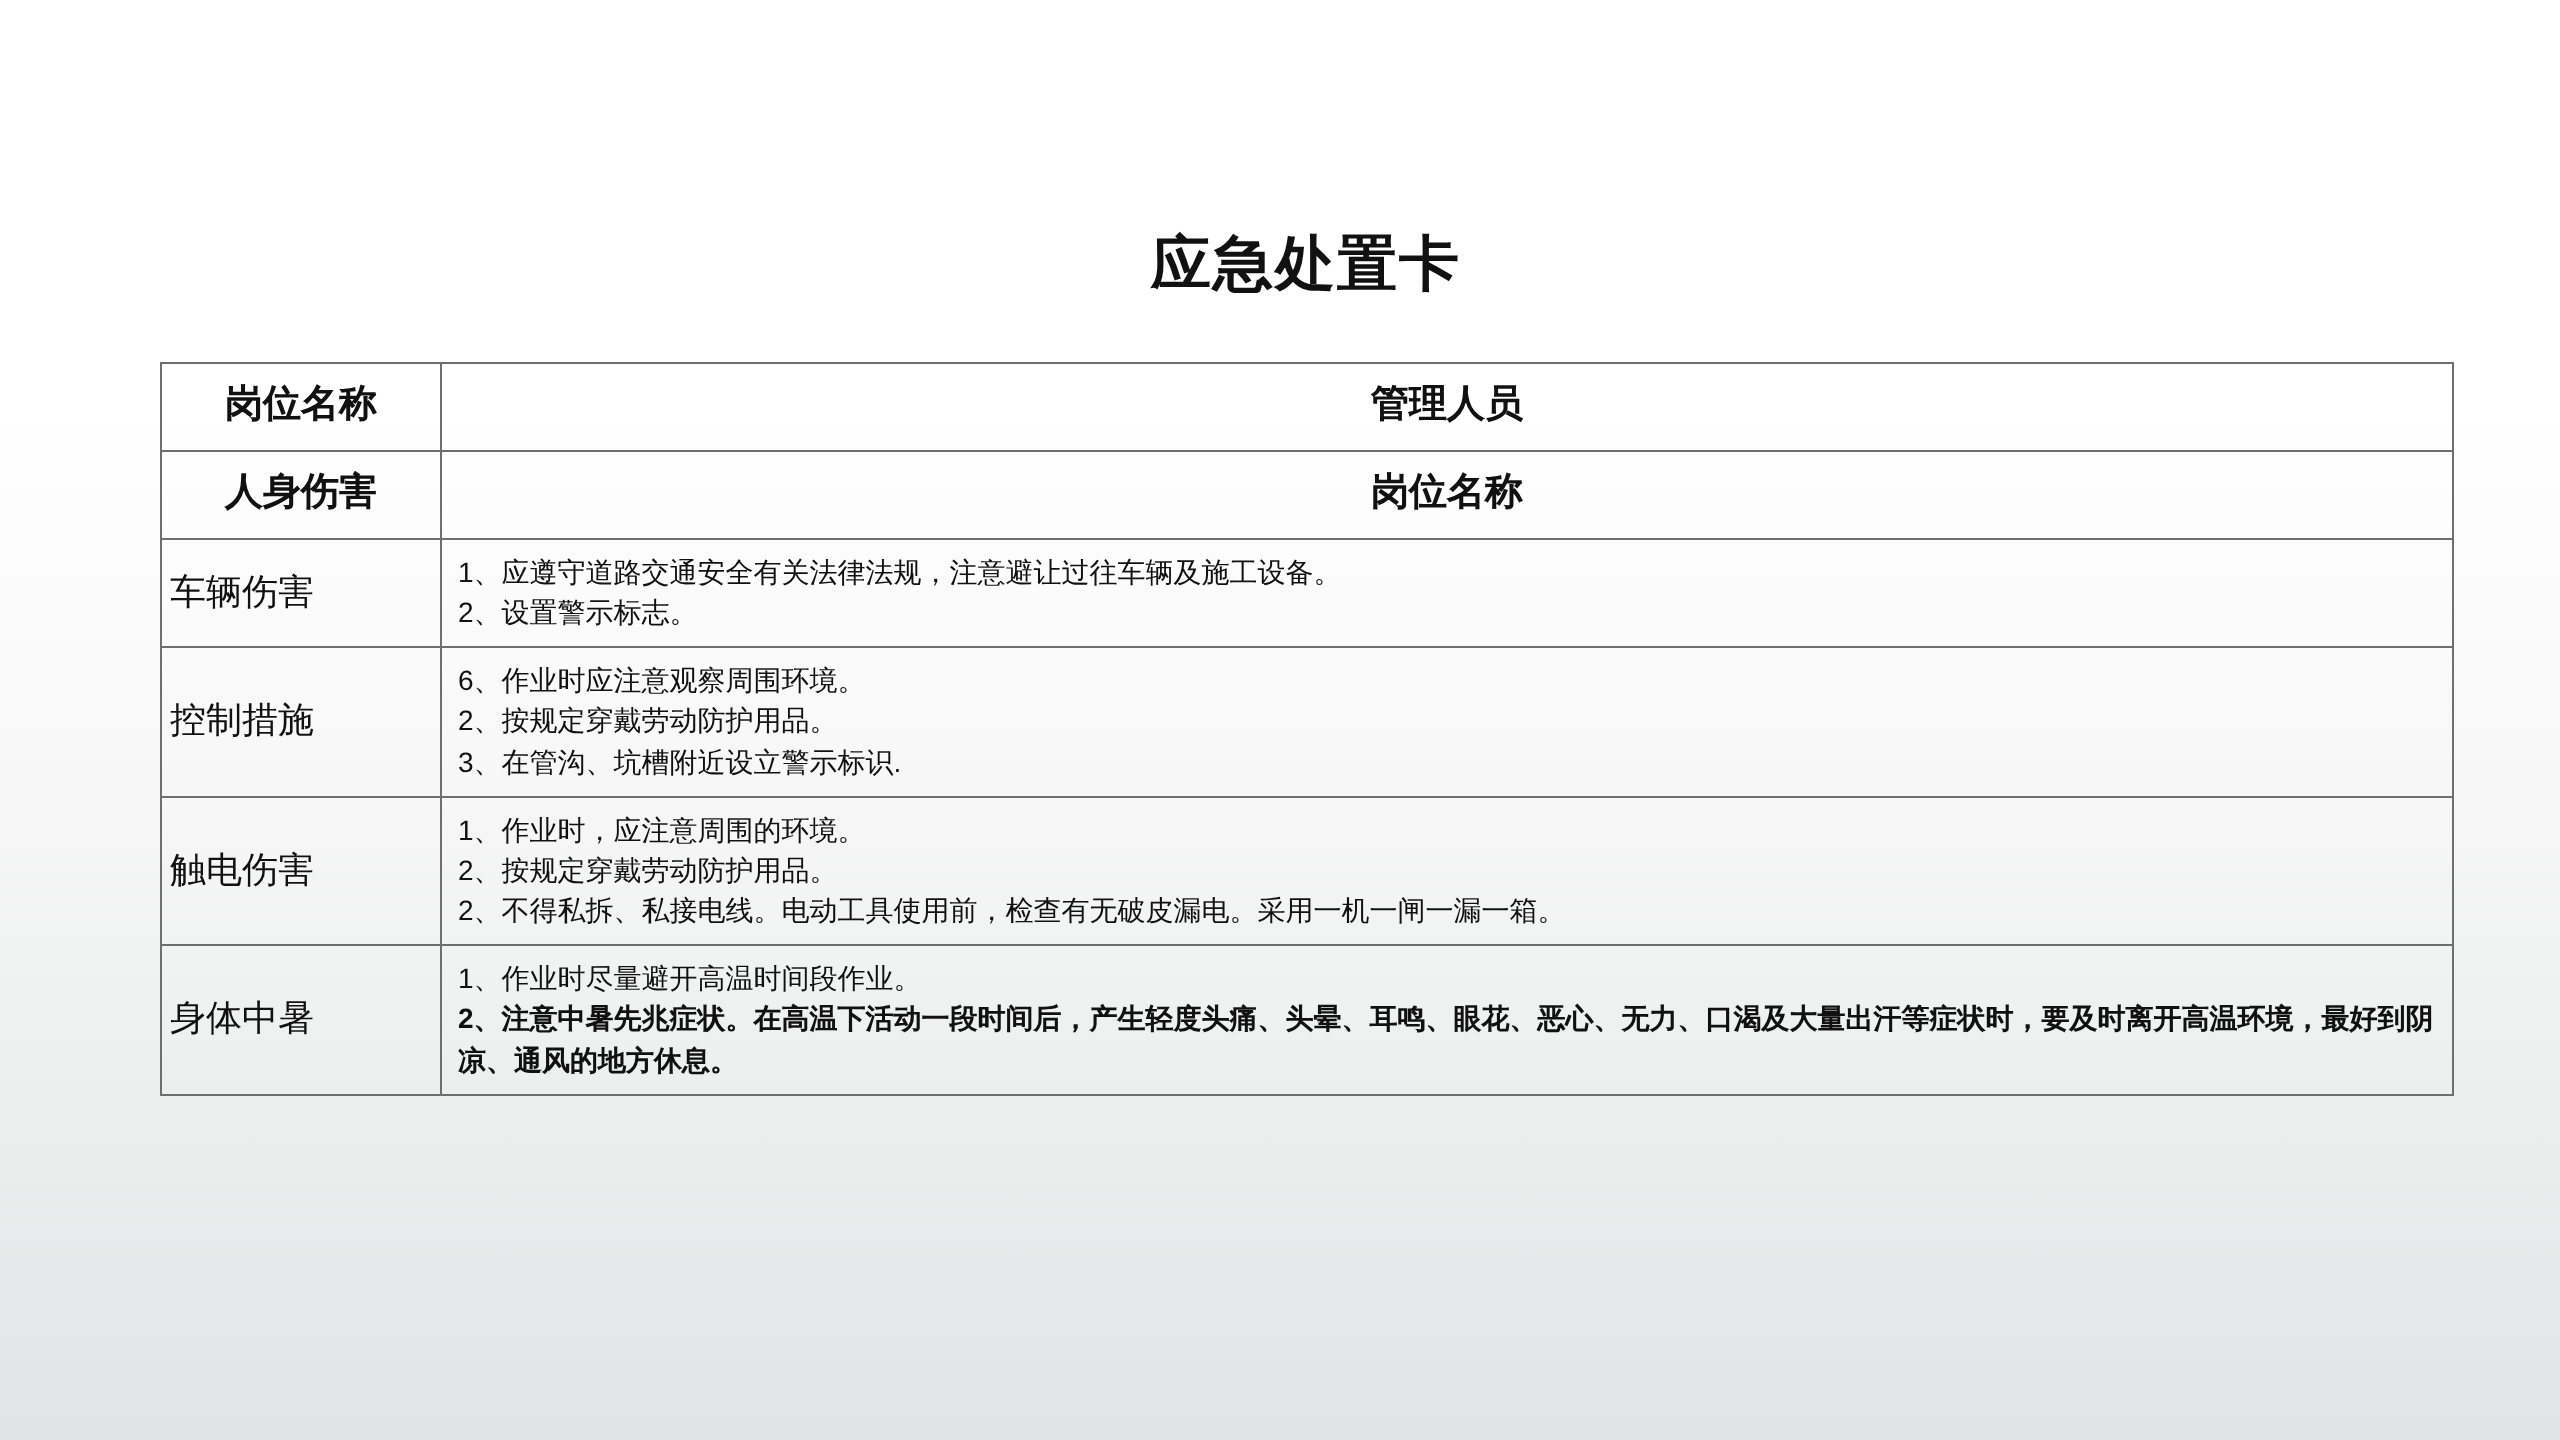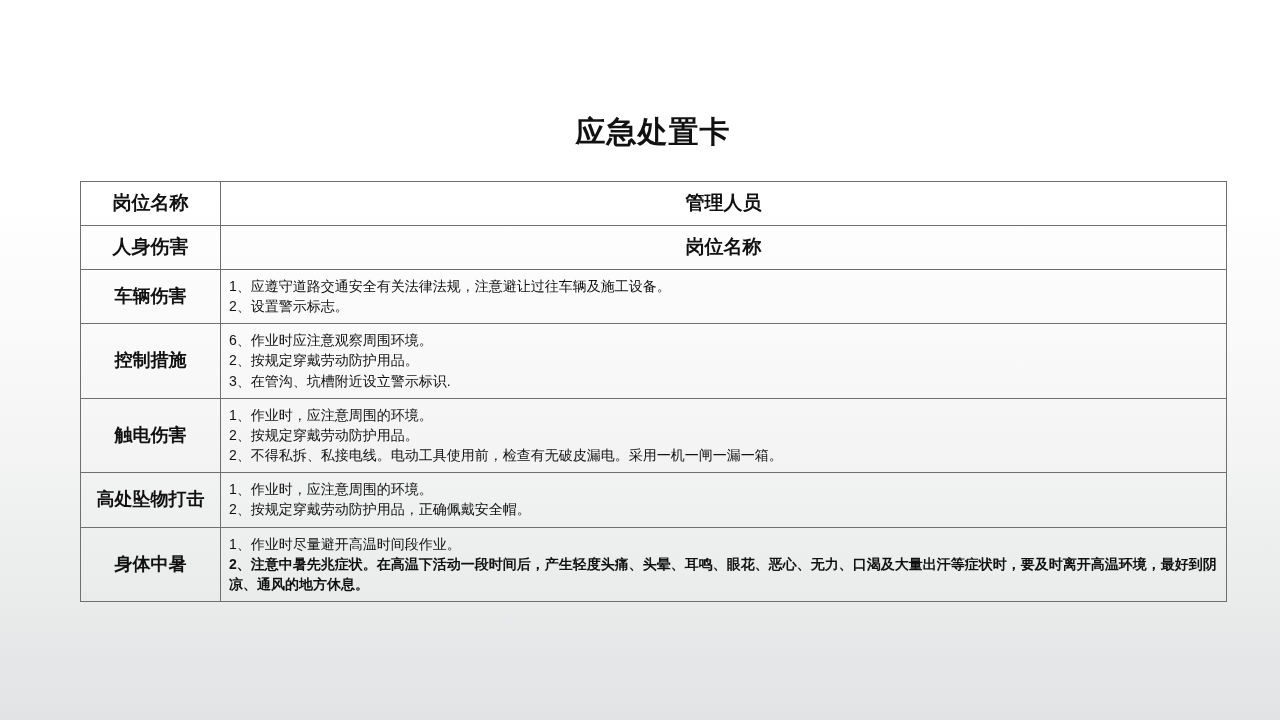--- a/index.html
+++ b/index.html
@@ -55,25 +55,24 @@
     font-size: 19px;
     padding: 8px 4px;
   }
   td.head-value {
     text-align: center;
     font-weight: bold;
     font-size: 19px;
     padding: 8px 4px;
   }
   td.risk-label {
-    text-align: center;
+    text-align: left;
     font-size: 18px;
     padding: 6px 4px;
     line-height: 1.3;
-    font-weight: bold;
   }
   td.measure-cell {
     padding: 6px 8px 7px 8px;
     text-align: left;
   }
   .measure-line {
     white-space: nowrap;
     font-size: 14px;
     line-height: 1.44;
   }
@@ -123,27 +122,20 @@
 
       <tr>
         <td class="risk-label">触电伤害</td>
         <td class="measure-cell">
           <div class="measure-line">1、作业时，应注意周围的环境。</div>
           <div class="measure-line">2、按规定穿戴劳动防护用品。</div>
           <div class="measure-line">2、不得私拆、私接电线。电动工具使用前，检查有无破皮漏电。采用一机一闸一漏一箱。</div>
         </td>
       </tr>
 
-      <tr>
-        <td class="risk-label">高处坠物打击</td>
-        <td class="measure-cell">
-          <div class="measure-line">1、作业时，应注意周围的环境。</div>
-          <div class="measure-line">2、按规定穿戴劳动防护用品，正确佩戴安全帽。</div>
-        </td>
-      </tr>
 
       <tr>
         <td class="risk-label">身体中暑</td>
         <td class="measure-cell">
           <div class="measure-line">1、作业时尽量避开高温时间段作业。</div>
           <div class="measure-line wrap">2、注意中暑先兆症状。在高温下活动一段时间后，产生轻度头痛、头晕、耳鸣、眼花、恶心、无力、口渴及大量出汗等症状时，要及时离开高温环境，最好到阴凉、通风的地方休息。</div>
         </td>
       </tr>
     </tbody>
   </table>

